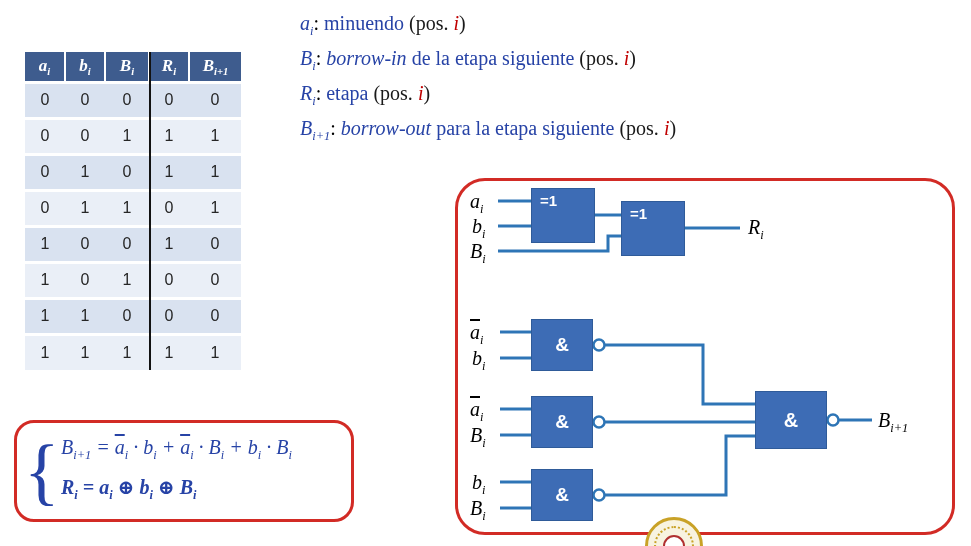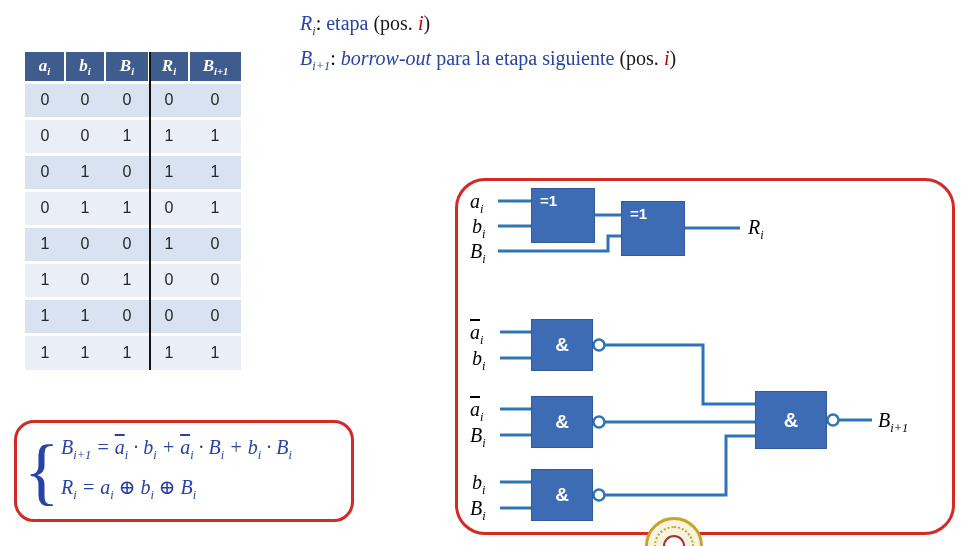--- a/index.html
+++ b/index.html
@@ -47,21 +47,21 @@
   .legend .posvar{color:var(--red);font-style:italic;}
 
   
   .fbox{position:absolute;left:14px;top:420px;width:340px;height:102px;
         border:3px solid var(--boxred);border-radius:20px;}
   .fbrace{position:absolute;left:7px;top:0;height:96px;line-height:96px;
           font-size:74px;color:var(--blue);font-family:"Liberation Serif",serif;}
   .fline{position:absolute;left:44px;font-size:20px;font-style:italic;color:var(--blue);
          white-space:nowrap;font-family:"Liberation Serif","DejaVu Serif","DejaVu Sans",serif;text-align:center;}
   .fline1{top:13px;}
-  .fline2{top:52px;}
+  .fline2{top:52px;font-weight:bold;}
 
   
   .circuit{position:absolute;left:455px;top:178px;width:500px;height:357px;
            border:3.5px solid var(--boxred);border-radius:30px;}
   .wires{position:absolute;left:0;top:0;}
   .gate{position:absolute;background:var(--gate);color:#fff;border:1px solid #2F5B99;
         font-family:"Liberation Sans",sans-serif;font-weight:bold;}
   .gate.xor{width:64px;height:55px;font-size:15px;padding:3px 0 0 8px;}
   .gate.and{width:62px;height:52px;display:flex;align-items:center;justify-content:center;font-size:19px;}
   .gate.andf{width:72px;height:58px;display:flex;align-items:center;justify-content:center;font-size:20px;}
@@ -142,20 +142,26 @@
         <td>1</td>
         <td>1</td>
         <td>1</td>
         <td>1</td>
     </tr>
   </tbody>
 </table>
 <div class="tdivider"></div>
 
 <div class="legend">
+  <div>
+    <span class="var"><span>a</span><sub>i</sub></span><span class="colon">: </span><span class="desci"></span><span class="desc">minuendo</span><span class="pos"> (pos. </span><span class="posvar">i</span><span class="pos">)</span>
+  </div>
+  <div>
+    <span class="var"><span>B</span><sub>i</sub></span><span class="colon">: </span><span class="desci">borrow-in</span><span class="desc"> de la etapa siguiente</span><span class="pos"> (pos. </span><span class="posvar">i</span><span class="pos">)</span>
+  </div>
   <div>
     <span class="var"><span>R</span><sub>i</sub></span><span class="colon">: </span><span class="desci"></span><span class="desc">etapa</span><span class="pos"> (pos. </span><span class="posvar">i</span><span class="pos">)</span>
   </div>
   <div>
     <span class="var"><span>B</span><sub>i+1</sub></span><span class="colon">: </span><span class="desci">borrow-out</span><span class="desc"> para la etapa siguiente</span><span class="pos"> (pos. </span><span class="posvar">i</span><span class="pos">)</span>
   </div>
 </div>
 
 <div class="fbox">
   <div class="fbrace">{</div>

